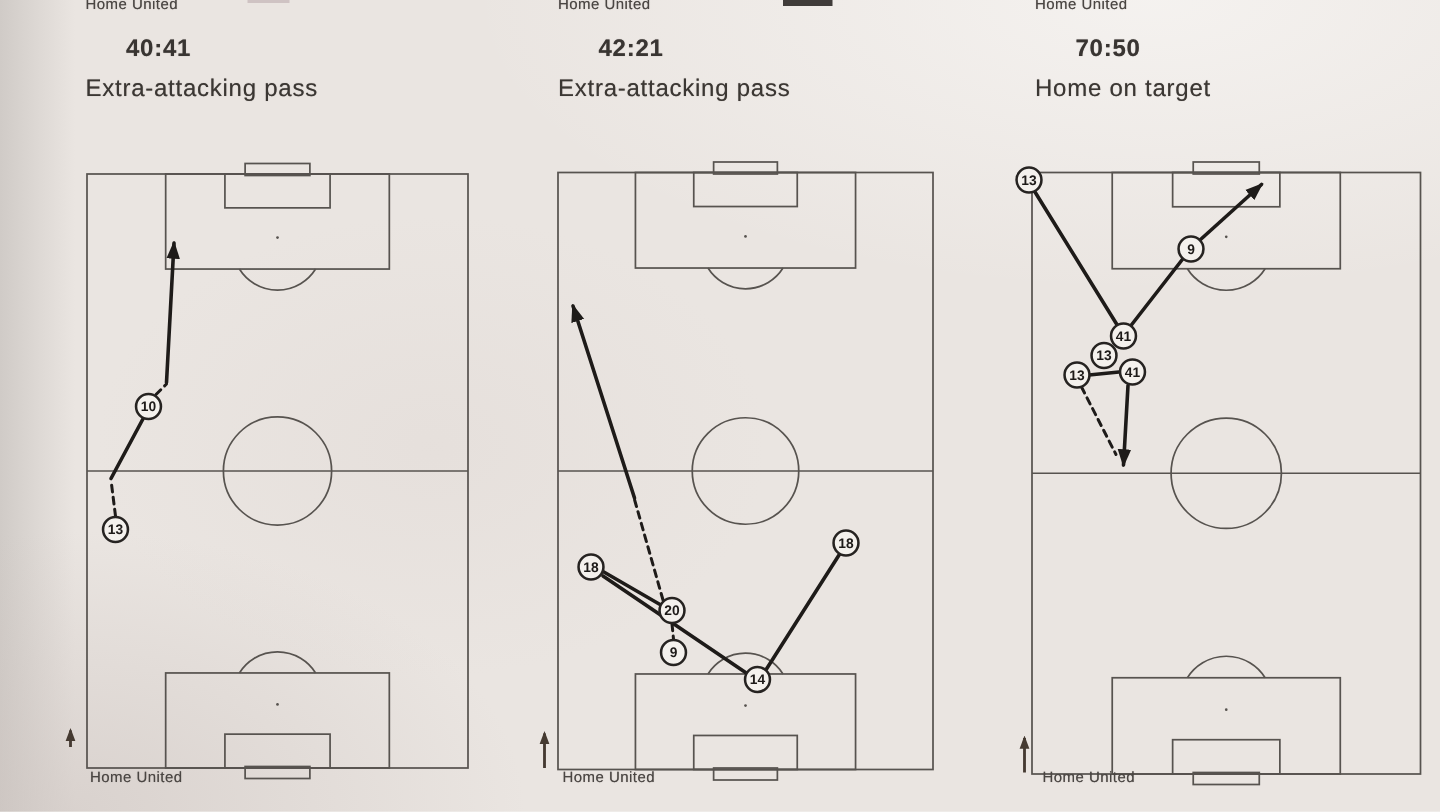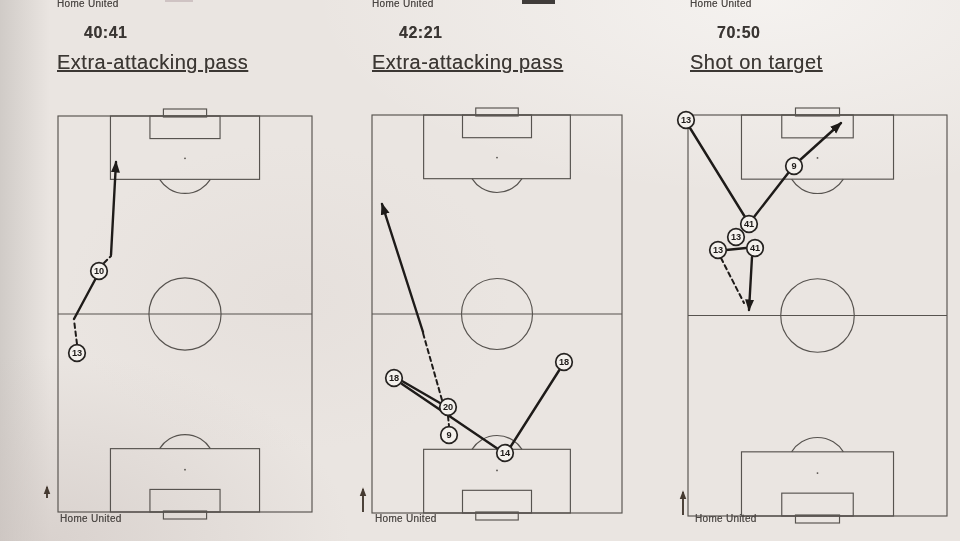--- a/index.html
+++ b/index.html
@@ -15,21 +15,21 @@
   }
   #scene{position:absolute; left:0; top:0;}
   .lbl{
     position:absolute; white-space:nowrap; color:#3c3835;
     text-shadow:0 0 .5px rgba(70,62,58,.6);
   }
   .team{font-size:10px; letter-spacing:.3px; color:#4a4643;}
   .team-top{top:-2px;}
   .team-bottom{top:513px;}
   .time{top:24px; font-size:16px; font-weight:bold; letter-spacing:.5px; color:#393532;margin-left:27px;}
-  .event{top:51px; font-size:20px; letter-spacing:.5px; color:#3b3733;text-decoration:underline;}
+  .event{top:51px; font-size:16px; letter-spacing:.5px; color:#3b3733;}
   .x0{left:57px}.x1{left:372px}.x2{left:690px}
   .bx0{left:60px}.bx1{left:375px}.bx2{left:695px}
 </style>
 </head>
 <body>
 
 <div class="page">
 
   <svg id="scene" width="960" height="541" viewBox="0 0 960 541">
       <defs>
@@ -165,16 +165,16 @@
   <div class="lbl event x0">Extra-attacking pass</div>
   <div class="lbl team team-bottom bx0">Home United</div>
 
   <div class="lbl team team-top x1">Home United</div>
   <div class="lbl time x1">42:21</div>
   <div class="lbl event x1">Extra-attacking pass</div>
   <div class="lbl team team-bottom bx1">Home United</div>
 
   <div class="lbl team team-top x2">Home United</div>
   <div class="lbl time x2">70:50</div>
-  <div class="lbl event x2">Shot on target</div>
+  <div class="lbl event x2">Home on target</div>
   <div class="lbl team team-bottom bx2">Home United</div>
 
 </div>
 
 </body></html>

